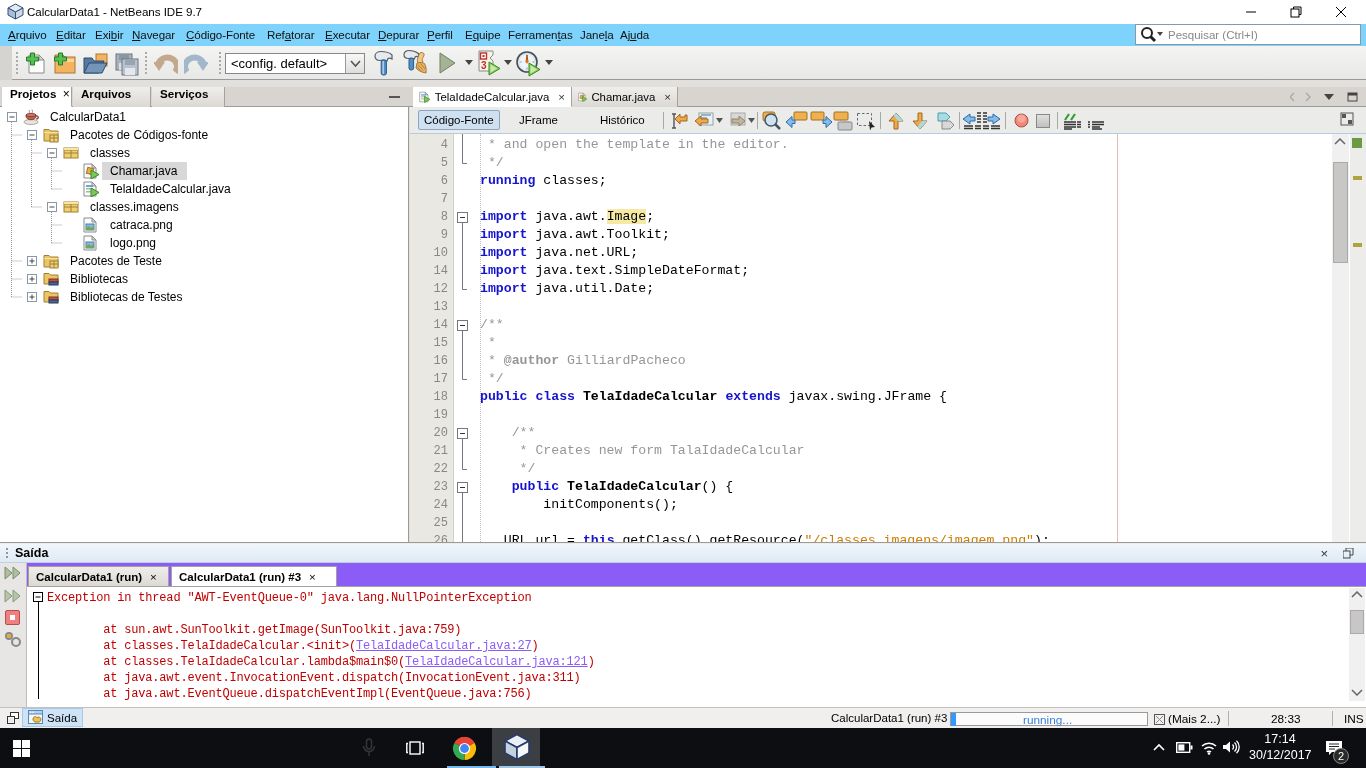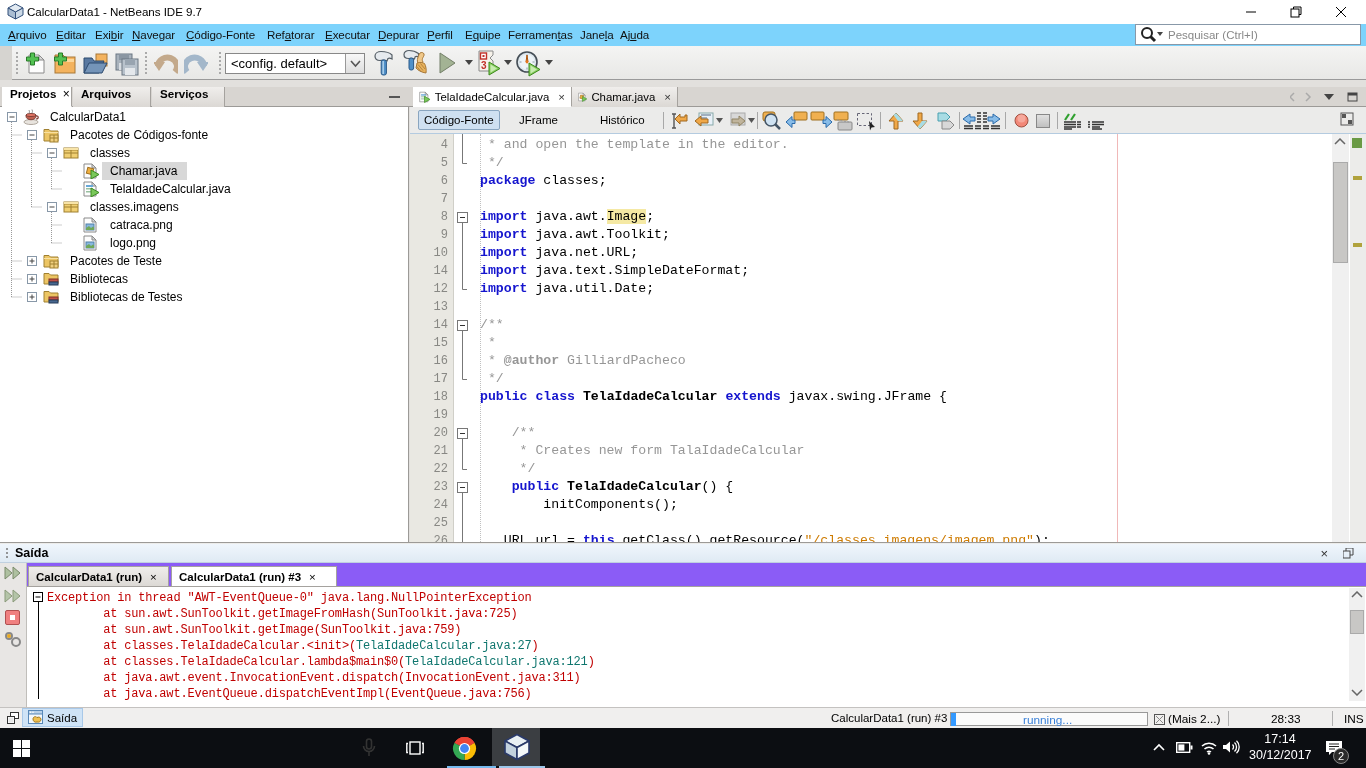--- a/index.html
+++ b/index.html
@@ -48,21 +48,21 @@
 #stripe{position:absolute;left:940px;top:0;width:16px;height:408px;background:#ececea}
 
 #output{left:0;top:542px;width:1366px;height:165px;background:#ececea;border-top:1px solid #9c9a97}
 #outhead{position:absolute;left:0;top:1px;width:1366px;height:19px;background:linear-gradient(#f0f6fc,#dfeaf4);border-bottom:1px solid #c0d0e0;font-size:12px;color:#000;display:flex;align-items:center}
 #outtabs{position:absolute;left:27px;top:20px;width:1339px;height:23px;background:#8b5cf6}
 .otab{position:absolute;top:3px;height:20px;font-size:11.5px;font-weight:bold;display:flex;align-items:center;padding:0 7px;background:linear-gradient(#efedeb,#dcd9d5);border:1px solid #a5a29e;border-bottom:none}
 .otab.active{background:#ffffff;height:21px}
 #outbody{position:absolute;left:27px;top:43px;width:1339px;height:122px;background:#fff;border-top:1px solid #a5a29e}
 #outstrip{position:absolute;left:0;top:20px;width:27px;height:145px;background:#e8e6e4;border-right:1px solid #c0beba}
 .oline{position:absolute;left:20px;font-family:"Liberation Mono",monospace;font-size:12px;letter-spacing:-0.18px;line-height:16px;white-space:pre;color:#c00000}
-.olink{color:#0f766e;}
+.olink{color:#8b5cf6;text-decoration:underline}
 
 #statusbar{left:0;top:707px;width:1366px;height:21px;background:#f0efee;border-top:1px solid #c4c2c0;font-size:12px;color:#000}
 
 #taskbar{left:0;top:728px;width:1366px;height:40px;background:#0c0e12}
 #searchbox{position:absolute;left:48px;top:2px;width:340px;height:35px;background:#f2f2f2;display:flex;align-items:center}
 </style></head>
 <body>
 <div class="abs" id="titlebar">
   <svg class="abs" style="left:7px;top:3px" width="17" height="17" viewBox="0 0 17 17">
       <polygon points="8.5,1 16,5 8.5,9 1,5" fill="#e2eaf2" stroke="#33507a" stroke-linejoin="round"></polygon>
@@ -550,21 +550,21 @@
         <g transform="translate(2,348)">
             <rect x="0.5" y="0.5" width="10" height="10" fill="#fff" stroke="#777"></rect>
             <line x1="3" y1="5.5" x2="8" y2="5.5" stroke="#333"></line>
           </g>
       </g>
     </svg>
     <div style="position:absolute;left:70px;top:0px;width:1px;height:408px;border-left:1px dotted #c0c0c0"></div>
     <div class="cline" style="top:-16px"></div>
     <div class="cline" style="top:2px"><span class="cmt"> * and open the template in the editor.</span></div>
     <div class="cline" style="top:20px"><span class="cmt"> */</span></div>
-    <div class="cline" style="top:38px"><span class="kw">package</span> classes;</div>
+    <div class="cline" style="top:38px"><span class="kw">running</span> classes;</div>
     <div class="cline" style="top:74px"><span class="kw">import</span> java.awt.<span class="hl">Image</span>;</div>
     <div class="cline" style="top:92px"><span class="kw">import</span> java.awt.Toolkit;</div>
     <div class="cline" style="top:110px"><span class="kw">import</span> java.net.URL;</div>
     <div class="cline" style="top:128px"><span class="kw">import</span> java.text.SimpleDateFormat;</div>
     <div class="cline" style="top:146px"><span class="kw">import</span> java.util.Date;</div>
     <div class="cline" style="top:182px"><span class="cmt">/**</span></div>
     <div class="cline" style="top:200px"><span class="cmt"> *</span></div>
     <div class="cline" style="top:218px"><span class="cmt"> * <b>@author</b> GilliardPacheco</span></div>
     <div class="cline" style="top:236px"><span class="cmt"> */</span></div>
     <div class="cline" style="top:254px"><span class="kw">public</span> <span class="kw">class</span> <span class="bld">TelaIdadeCalcular</span> <span class="kw">extends</span> javax.swing.JFrame {</div>
@@ -613,21 +613,20 @@
     <div class="otab" style="left:1px;width:141px">CalcularData1 (run)<span style="font-weight:normal;margin-left:8px">×</span></div>
     <div class="otab active" style="left:144px;width:166px">CalcularData1 (run) #3<span style="font-weight:normal;margin-left:8px">×</span></div>
   </div>
   <div id="outbody">
     <svg style="position:absolute;left:6px;top:5px" width="10" height="10" viewBox="0 0 10 10">
         <rect x="0.5" y="0.5" width="9" height="9" fill="#fff" stroke="#000"></rect>
         <line x1="2.5" y1="5" x2="7.5" y2="5" stroke="#000"></line>
       </svg>
     <div style="position:absolute;left:11px;top:15px;width:1px;height:97px;background:#000"></div>
     <div class="oline" style="top:3px">Exception in thread "AWT-EventQueue-0" java.lang.NullPointerException</div>
-    <div class="oline" style="top:19px">        at sun.awt.SunToolkit.getImageFromHash(SunToolkit.java:725)</div>
     <div class="oline" style="top:35px">        at sun.awt.SunToolkit.getImage(SunToolkit.java:759)</div>
     <div class="oline" style="top:51px">        at classes.TelaIdadeCalcular.&lt;init&gt;(<span class="olink">TelaIdadeCalcular.java:27</span>)</div>
     <div class="oline" style="top:67px">        at classes.TelaIdadeCalcular.lambda$main$0(<span class="olink">TelaIdadeCalcular.java:121</span>)</div>
     <div class="oline" style="top:83px">        at java.awt.event.InvocationEvent.dispatch(InvocationEvent.java:311)</div>
     <div class="oline" style="top:99px">        at java.awt.EventQueue.dispatchEventImpl(EventQueue.java:756)</div>
     <div style="position:absolute;right:1px;top:1px;width:16px;height:113px;background:#f0f0f0">
       <svg style="position:absolute;left:2px;top:3px" width="12" height="8" viewBox="0 0 12 8">
           <polyline points="1,6 6,1 11,6" fill="none" stroke="#666" stroke-width="1.5"></polyline>
         </svg>
       <div style="position:absolute;left:1px;top:22px;width:14px;height:24px;background:#c8c7c5;border:1px solid #aaa"></div>

